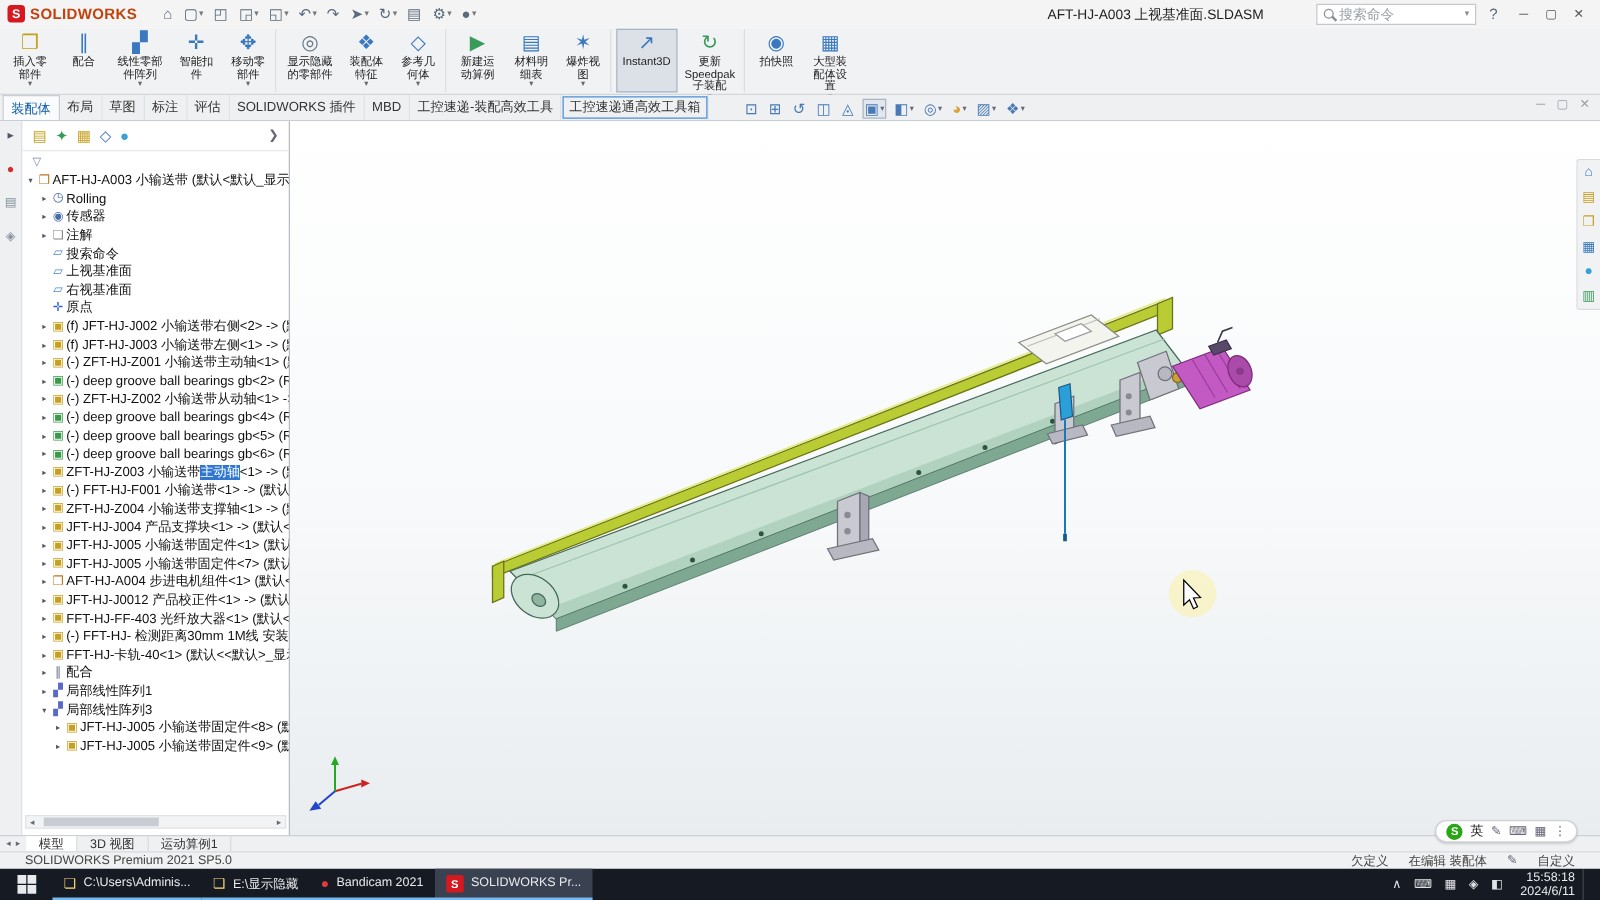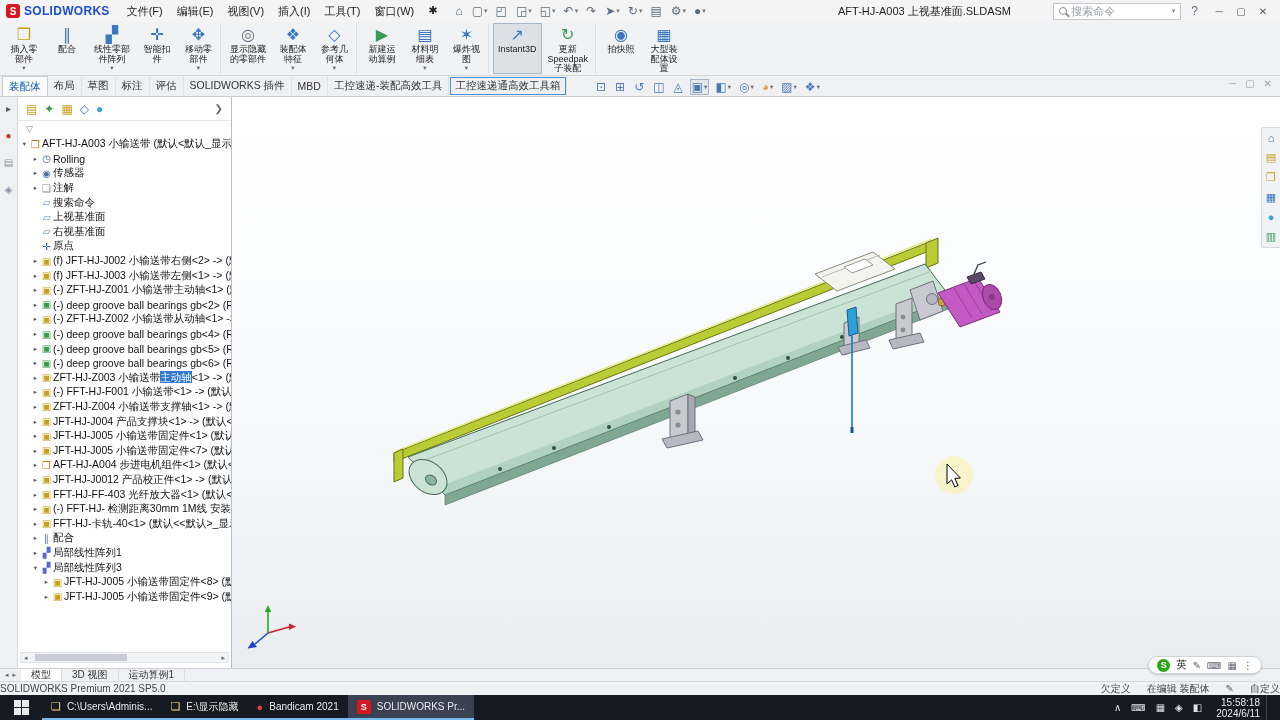--- a/index.html
+++ b/index.html
@@ -3,21 +3,21 @@
 <meta charset="utf-8">
 <style>
   * { margin:0; padding:0; box-sizing:border-box; }
   html,body { width:1280px; height:720px; overflow:hidden; }
   body { position:relative; background:#fff; font-family:"Liberation Sans","DejaVu Sans",sans-serif; font-size:11px; color:#222; }
 
   
   .menubar { height:22px; background:#f4f4f4; display:flex; align-items:center; padding:0 6px; position:relative; }
   .sw-brand { display:flex; align-items:center; gap:4px; margin-right:10px; }
   .sw-logo { width:14px; height:14px; background:#d61920; border-radius:3px; color:#fff; font-weight:bold; font-size:10px; display:flex; align-items:center; justify-content:center; }
-  .sw-name { font-weight:bold; font-size:12px; color:#1d4ed8; letter-spacing:.3px; }
+  .sw-name { font-weight:bold; font-size:12px; color:#c2410c; letter-spacing:.3px; }
   .menu-item { padding:2px 7px; color:#222; }
   .qicons { display:flex; align-items:center; gap:2px; margin-left:8px; }
   .qicon { display:flex; align-items:center; padding:0 3px; color:#5a6b7d; font-size:12px; }
   .qicon .car { font-size:7px; color:#777; margin-left:1px; }
   .doc-title { position:absolute; left:838px; top:4px; font-size:11px; color:#222; white-space:nowrap; }
   .right-cluster { margin-left:auto; display:flex; align-items:center; gap:10px; }
   .search-box { width:128px; height:17px; border:1px solid #c4c8cc; background:#fff; display:flex; align-items:center; gap:4px; padding:0 5px; color:#9aa0a6; }
   .mag { width:8px; height:8px; border:1.5px solid #8a9096; border-radius:50%; position:relative; flex:none; }
   .mag::after { content:""; position:absolute; width:5px; height:1.5px; background:#8a9096; transform:rotate(45deg); right:-4px; bottom:-1px; }
   .search-caret { font-size:7px; color:#888; margin-left:auto; }
@@ -71,21 +71,21 @@
   
   .modeltabs { position:absolute; top:668px; left:0; right:0; height:13px; background:#eef0f2; border-top:1px solid #cdd1d5; display:flex; align-items:stretch; font-size:10px; color:#333; }
   .mt-arrows { display:flex; align-items:center; gap:4px; padding:0 5px; color:#667; font-size:7px; }
   .mtab { display:flex; align-items:center; padding:0 10px; border-right:1px solid #d8dbde; }
   .mtab.active { background:#fff; }
 
   .ime { position:absolute; right:18px; top:656px; height:18px; background:#fff; border:1px solid #d0d3d6; border-radius:9px; display:flex; align-items:center; gap:6px; padding:0 8px; font-size:10.5px; box-shadow:0 1px 2px rgba(0,0,0,.18); z-index:5; }
   .ime-logo { width:13px; height:13px; border-radius:50%; background:#2aa515; color:#fff; font-weight:bold; font-size:9px; display:flex; align-items:center; justify-content:center; }
   .ime-icon { color:#667; font-size:10px; }
 
-  .statusbar { position:absolute; top:681px; left:0; right:0; height:14px; background:#f0f1f3; border-top:1px solid #d7dadd; display:flex; align-items:center; font-size:10px; color:#444; padding:0 0; }
+  .statusbar { position:absolute; top:681px; left:0; right:0; height:14px; background:#f0f1f3; border-top:1px solid #d7dadd; display:flex; align-items:center; font-size:10px; color:#444; padding:0 20px; }
   .sb-right { margin-left:auto; display:flex; gap:16px; align-items:center; }
 
   .taskbar { position:absolute; top:695px; left:0; right:0; height:25px; background:#161a22; display:flex; align-items:stretch; color:#e8eaed; font-size:10px; }
   .start { width:42px; display:flex; align-items:center; justify-content:center; }
   .winlogo { display:grid; grid-template-columns:7px 7px; grid-template-rows:7px 7px; gap:1px; }
   .winlogo span { background:#e8eaed; }
   .tbtn { display:flex; align-items:center; gap:6px; padding:0 9px; max-width:155px; border-bottom:2px solid #76b9ed; white-space:nowrap; overflow:hidden; }
   .tbtn .ticon { font-size:11px; flex:none; }
   .tbtn.active { background:#3a4150; }
   .tbtn.swtb .ticon { background:#d61920; color:#fff; width:14px; height:14px; border-radius:2px; display:flex; align-items:center; justify-content:center; font-size:9px; font-weight:bold; }
@@ -95,30 +95,20 @@
   .action-edge { width:14px; border-left:1px solid rgba(255,255,255,.18); }
 </style>
 </head>
 <body>
 
 <div class="menubar">
   <div class="sw-brand">
     <span class="sw-logo">S</span>
     <span class="sw-name">SOLIDWORKS</span>
   </div>
-  <div style="display:flex">
-
-  <span class="menu-item">文件(F)</span>
-      <span class="menu-item">编辑(E)</span>
-      <span class="menu-item">视图(V)</span>
-      <span class="menu-item">插入(I)</span>
-      <span class="menu-item">工具(T)</span>
-      <span class="menu-item">窗口(W)</span>
-      <span class="menu-item">✱</span>
-    </div>
   <div class="qicons">
 
       <span class="qicon">
         <span>⌂</span>
         <span class="car"></span>
       </span>
 
       <span class="qicon">
         <span>▢</span>
         <span class="car">▾</span>

